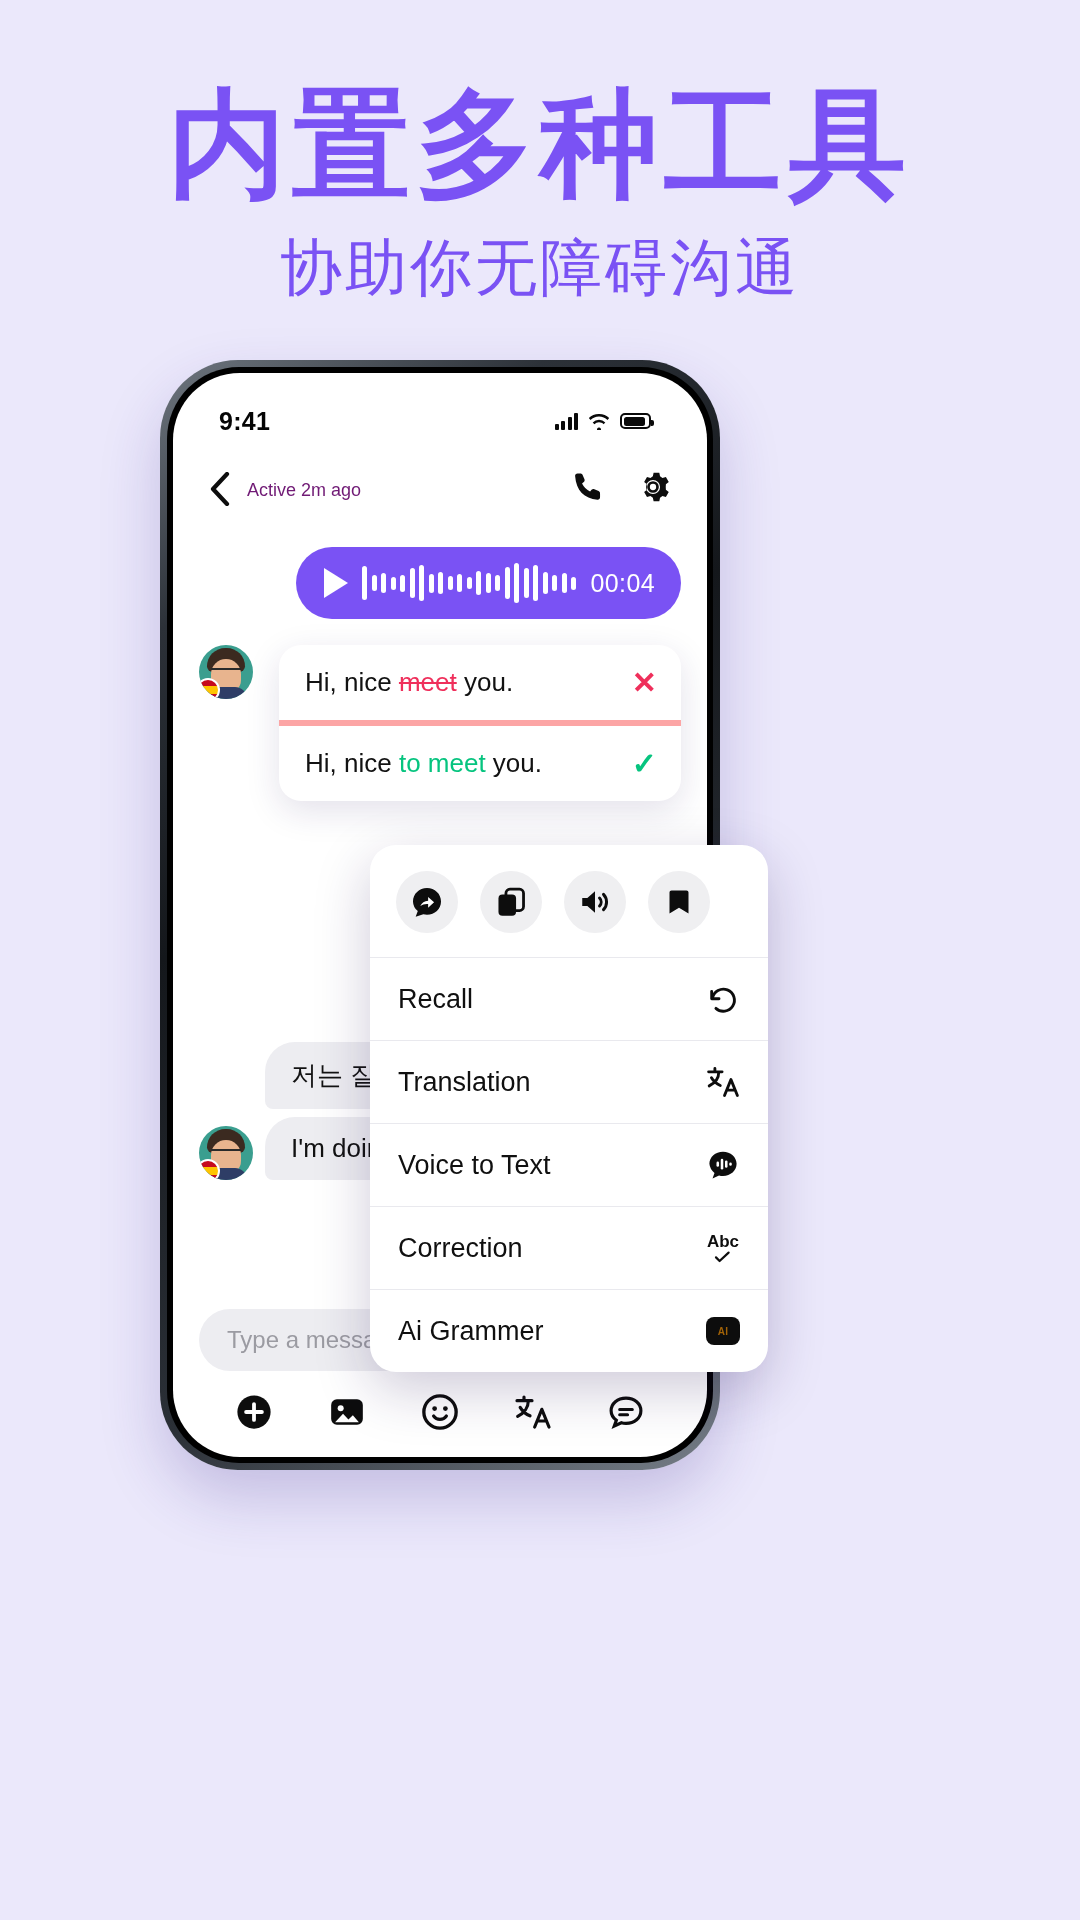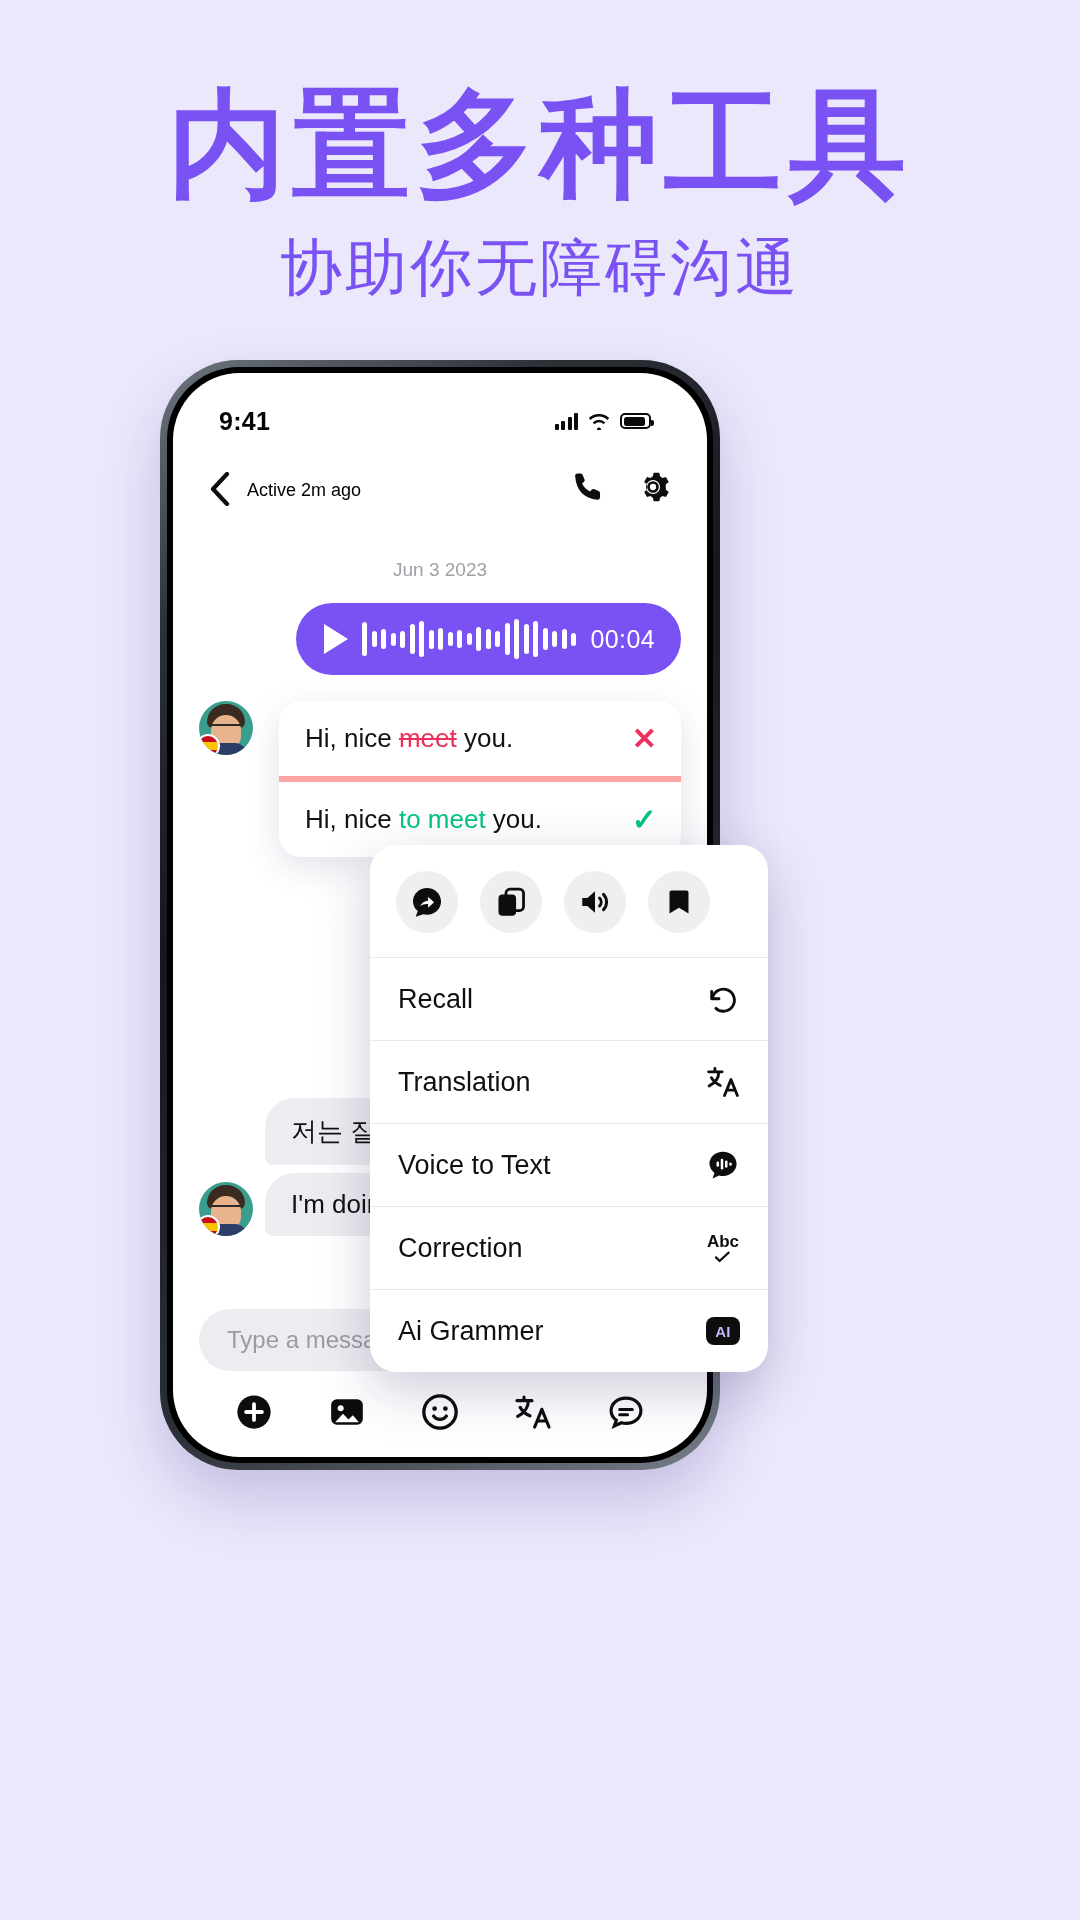--- a/index.html
+++ b/index.html
@@ -95,21 +95,21 @@
   .back-btn {
     width: 42px; height: 42px;
     display: flex; align-items: center; justify-content: center;
     flex: 0 0 auto;
   }
   .hdr-text { flex: 1 1 auto; margin-left: 6px; min-width: 0; }
   .hdr-name-row { display: flex; align-items: center; gap: 8px; }
   .hdr-name { font-size: 26px; font-weight: 700; color: #0d0d0d; white-space: nowrap; }
   .verified { width: 23px; height: 23px; flex: 0 0 auto; }
   .mute-ico { width: 23px; height: 23px; flex: 0 0 auto; }
-  .hdr-sub { font-size: 18px; color: #000000; margin-top: 3px; }
+  .hdr-sub { font-size: 18px; color: #701a75; margin-top: 3px; }
   .hdr-actions { display: flex; align-items: center; gap: 30px; flex: 0 0 auto; }
 
   
   .messages {
     position: absolute;
     top: 158px; left: 0; right: 0; bottom: 160px;
     padding: 16px 26px 0 26px;
     overflow: hidden;
   }
   .date-sep { text-align: center; font-size: 19px; color: #a0a0a6; margin: 12px 0 22px; }
@@ -241,21 +241,21 @@
   }
   .sheet-item {
     display: flex; align-items: center; justify-content: space-between;
     padding: 22px 26px 22px 28px;
     border-top: 1px solid #e9e9ee;
   }
   .sheet-item .label { font-size: 27px; color: #101010; }
   .sheet-item .ico { width: 38px; height: 38px; display:flex; align-items:center; justify-content:center; flex:0 0 auto; }
   .ai-badge {
     width: 34px; height: 28px; border-radius: 8px; background: #0d0d0d;
-    color: #c4b5fd; font-size: 15px; font-weight: 700;
+    color: #a16207; font-size: 10px; font-weight: 700;
     display: flex; align-items: center; justify-content: center;
     letter-spacing: .3px;
   }
   .abc-ico { display:flex; flex-direction:column; align-items:center; }
   .abc-ico b { font-size: 17px; font-weight: 700; color:#0d0d0d; line-height: 1; }
 </style>
 </head>
 <body>
 
 <div class="headline-wrap">
@@ -303,21 +303,20 @@
         <div>
           <svg width="36" height="36" viewBox="0 0 24 24">
             <path d="M12 8.1a3.9 3.9 0 1 0 0 7.8 3.9 3.9 0 0 0 0-7.8zm0 6a2.1 2.1 0 1 1 0-4.2 2.1 2.1 0 0 1 0 4.2z" fill="#0d0d0d"></path>
             <path d="M20.6 13.9l-.1-1.9.1-1.9 1.9-1.5-1.9-3.3-2.3.7-1.6-1.1-.5-2.4h-3.8l-.5 2.4L10.3 6 8 5.3 6.1 8.6 8 10.1l-.1 1.9.1 1.9-1.9 1.5 1.9 3.3 2.3-.7 1.6 1.1.5 2.4h3.8l.5-2.4 1.6-1.1 2.3.7 1.9-3.3zM12 16.7a4.7 4.7 0 1 1 0-9.4 4.7 4.7 0 0 1 0 9.4z" fill="#0d0d0d"></path>
           </svg>
         </div>
       </div>
     </div>
 
     <div class="messages">
-      <div class="date-sep">Jun 3 2023</div>
 
       <div class="voice-row">
         <div class="voice-bubble">
           <span class="play-tri"></span>
           <span class="waveform">
             <i style="height:34px"></i>
                 <i style="height:16px"></i>
                 <i style="height:20px"></i>
             <i style="height:13px"></i>
                 <i style="height:17px"></i>

